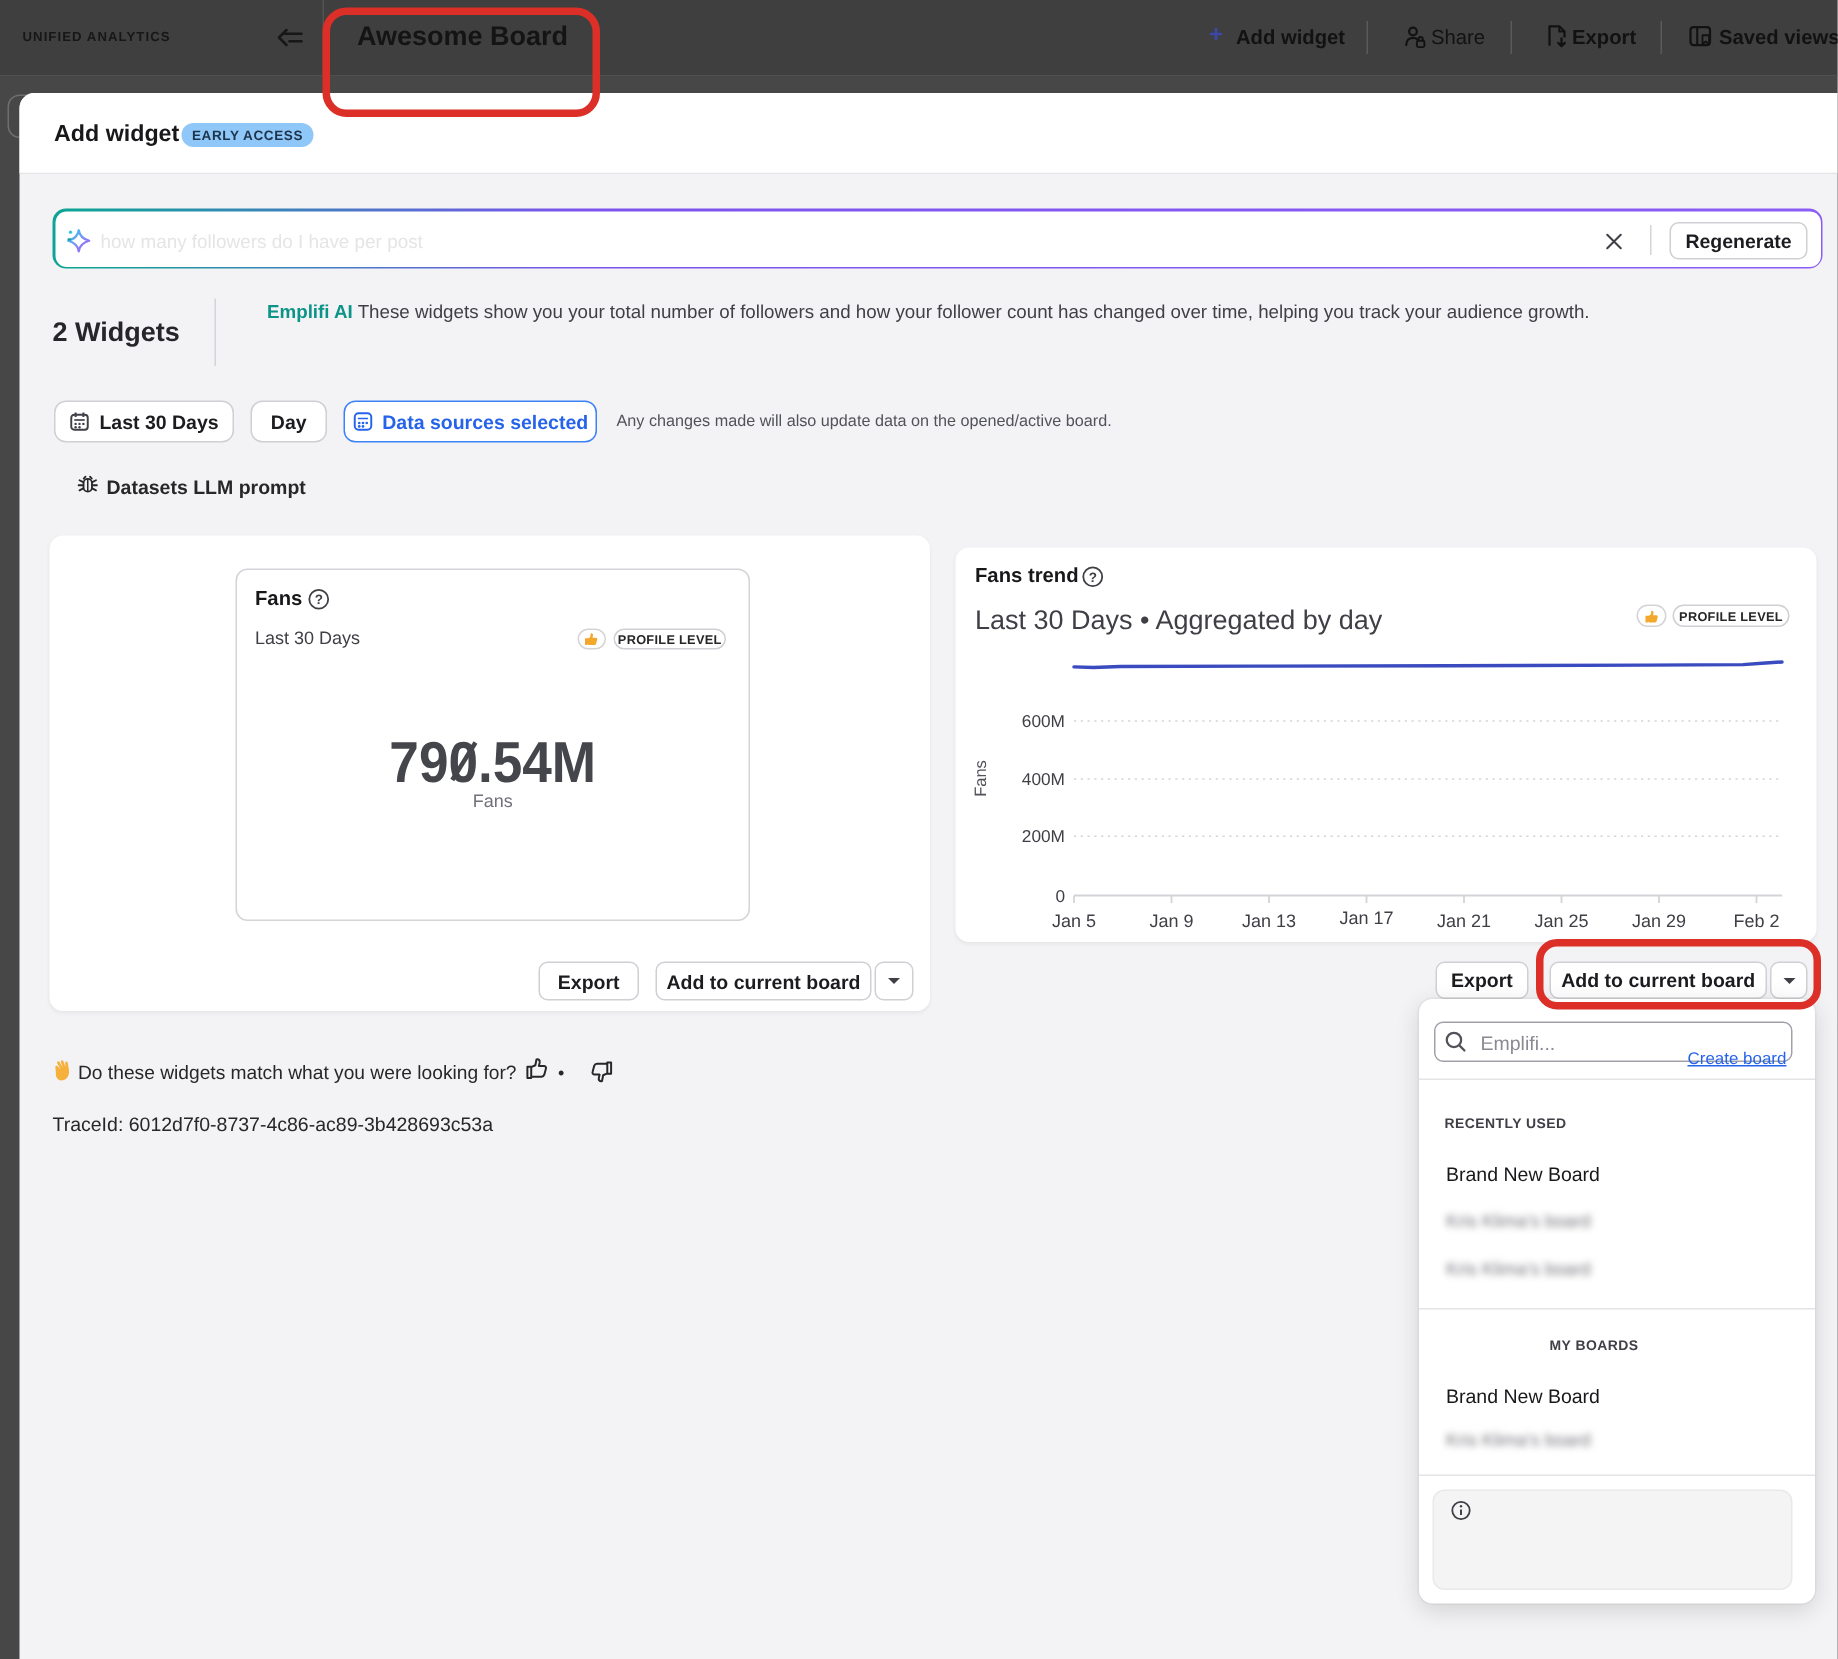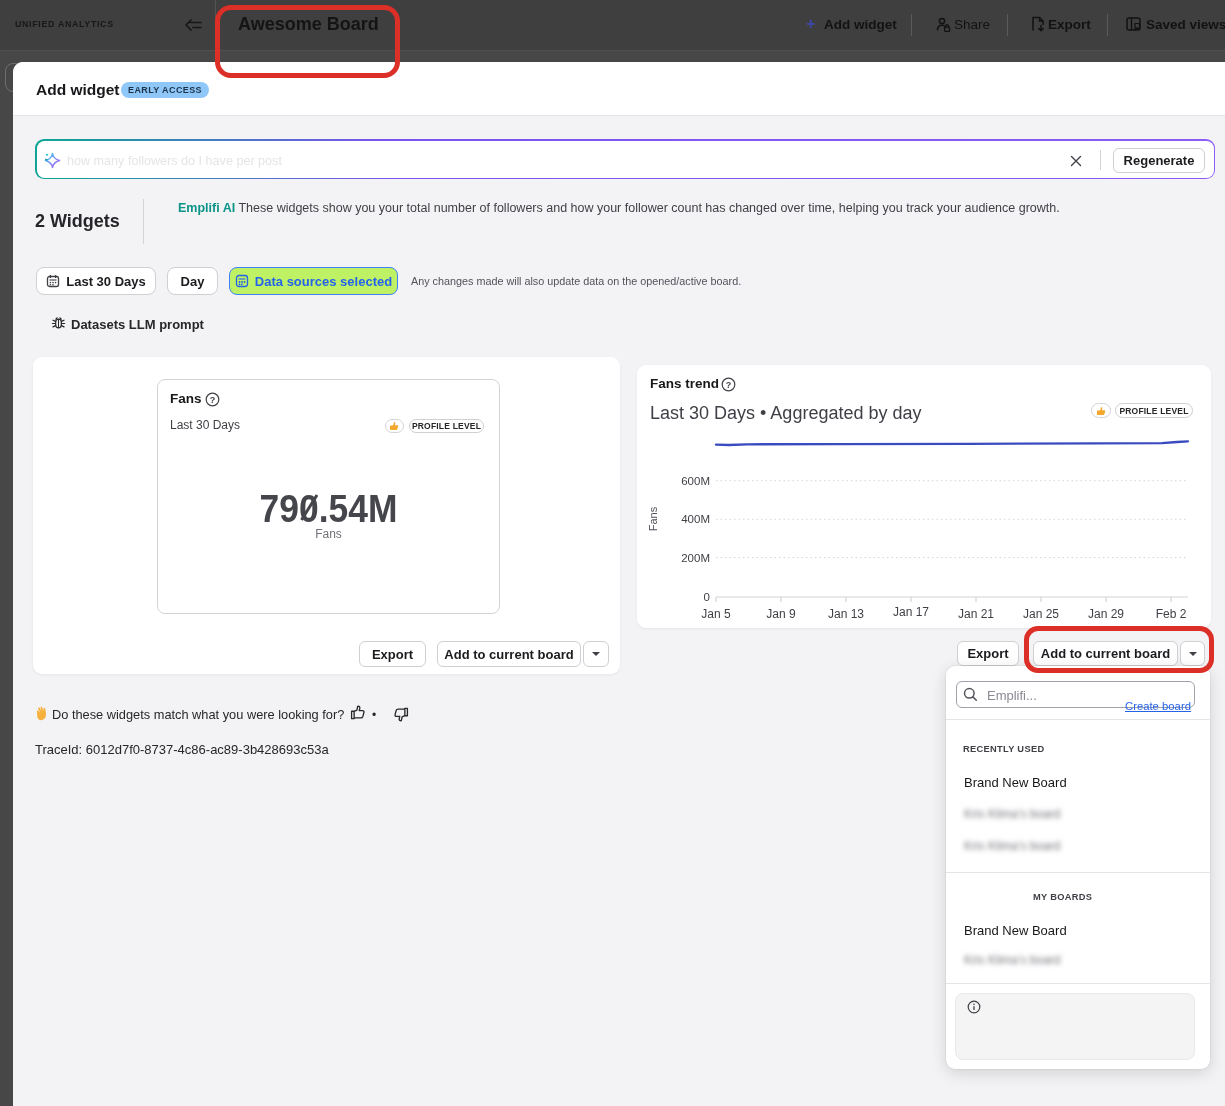--- a/index.html
+++ b/index.html
@@ -92,21 +92,21 @@
       <line x1="3.5" y1="6" x2="10.5" y2="6" stroke="#3f3f46" stroke-width="1.1"></line>
       <circle cx="4.4" cy="8.6" r="0.8" fill="#3f3f46"></circle>
         <circle cx="7" cy="8.6" r="0.8" fill="#3f3f46"></circle>
         <circle cx="9.6" cy="8.6" r="0.8" fill="#3f3f46"></circle>
       <circle cx="4.4" cy="10.8" r="0.8" fill="#3f3f46"></circle>
         <circle cx="7" cy="10.8" r="0.8" fill="#3f3f46"></circle>
     </svg>
     Last 30 Days
   </div>
   <div class="btn" style="left:167px;top:267px;width:51px;height:28px;border-radius:8px;">Day</div>
-  <div class="btn" style="left:229px;top:267px;width:169px;height:28px;border-radius:8px;background:#bef264;border-color:#3b82f6;color:#2563eb;">
+  <div class="btn" style="left:229px;top:267px;width:169px;height:28px;border-radius:8px;background:#ffffff;border-color:#3b82f6;color:#2563eb;">
     <svg width="14" height="14" viewBox="0 0 14 14" style="margin-right:6px;">
       <rect x="1.5" y="1.5" width="11" height="11" rx="2.5" fill="none" stroke="#2563eb" stroke-width="1.3"></rect>
       <line x1="3.6" y1="5" x2="10.4" y2="5" stroke="#2563eb" stroke-width="1.1"></line>
       <circle cx="4.5" cy="8" r="0.9" fill="#2563eb"></circle>
         <circle cx="7" cy="8" r="0.9" fill="#2563eb"></circle>
         <circle cx="9.5" cy="8" r="0.9" fill="#2563eb"></circle>
       <circle cx="4.5" cy="10.3" r="0.9" fill="#2563eb"></circle>
         <circle cx="7" cy="10.3" r="0.9" fill="#2563eb"></circle>
     </svg>
     Data sources selected

